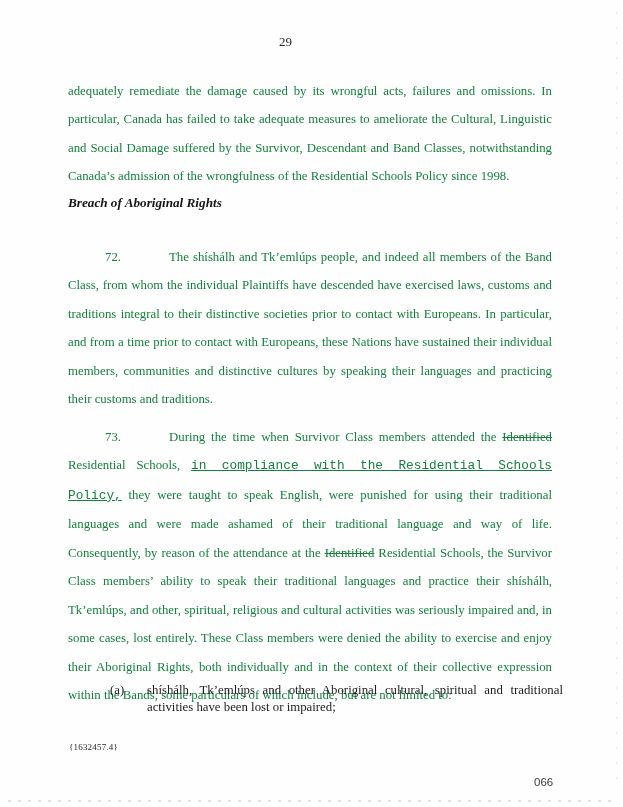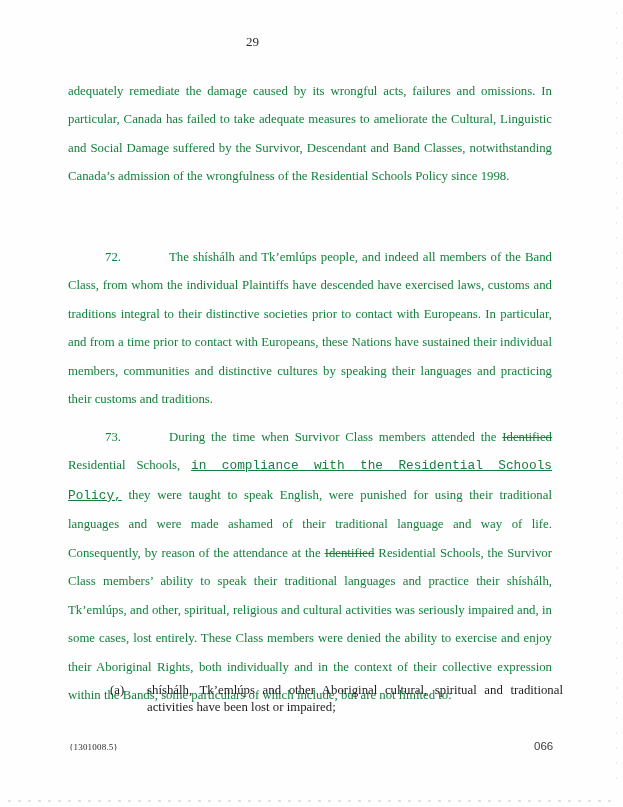--- a/index.html
+++ b/index.html
@@ -17,20 +17,21 @@
     color: #1d1d1d;
   }
   .page-number-top {
     position: absolute;
     top: 34px;
     left: 0;
     width: 505px;
     text-align: center;
     font-size: 13px;
     color: #2b2b2b;
+    padding-left: 33px;
   }
   .body-block {
     position: absolute;
     left: 68px;
     width: 484px;
     font-size: 12.8px;
     line-height: 28.5px;
     text-align: justify;
     color: #15803d;
   }
@@ -76,21 +77,21 @@
   .footer-left {
     position: absolute;
     top: 742px;
     left: 69px;
     font-size: 9px;
     color: #2a2a2a;
     letter-spacing: 0.2px;
   }
   .footer-right {
     position: absolute;
-    top: 740px;
+    top: 776px;
     left: 534px;
     font-size: 11.5px;
     font-family: "Liberation Sans", "DejaVu Sans", sans-serif;
     color: #3a3a3a;
   }
   .scan-edge-bottom {
     position: absolute;
     top: 800px;
     left: 8px;
     width: 607px;
@@ -110,30 +111,31 @@
 </style>
 </head>
 <body>
 
 <div class="page">
 
   <div class="page-number-top">29</div>
 
   <p class="body-block para-intro">adequately remediate the damage caused by its wrongful acts, failures and omissions. In particular, Canada has failed to take adequate measures to ameliorate the Cultural, Linguistic and Social Damage suffered by the Survivor, Descendant and Band Classes, notwithstanding Canada’s admission of the wrongfulness of the Residential Schools Policy since 1998.</p>
 
+  <h2 class="section-heading">Breach of Aboriginal Rights</h2>
 
   <p class="body-block para-72"><span class="para-num">72.</span><span>The shíshálh and Tk’emlúps people, and indeed all members of the Band Class, from whom the individual Plaintiffs have descended have exercised laws, customs and traditions integral to their distinctive societies prior to contact with Europeans. In particular, and from a time prior to contact with Europeans, these Nations have sustained their individual members, communities and distinctive cultures by speaking their languages and practicing their customs and traditions.</span></p>
 
   <p class="body-block para-73"><span class="para-num">73.</span><span>During the time when Survivor Class members attended the </span><span class="strike">Identified</span><span> Residential Schools, </span><span class="underline">in compliance with the Residential Schools Policy,</span><span> they were taught to speak English, were punished for using their traditional languages and were made ashamed of their traditional language and way of life. Consequently, by reason of the attendance at the </span><span class="strike">Identified</span><span> Residential Schools, the Survivor Class members’ ability to speak their traditional languages and practice their shíshálh, Tk’emlúps, and other, spiritual, religious and cultural activities was seriously impaired and, in some cases, lost entirely. These Class members were denied the ability to exercise and enjoy their Aboriginal Rights, both individually and in the context of their collective expression within the Bands, some particulars of which include, but are not limited to:</span></p>
 
   <div class="list-item-a">
     <span class="list-label">(a)</span>
     <span class="list-text">shíshálh, Tk’emlúps and other Aboriginal cultural, spiritual and traditional activities have been lost or impaired;</span>
   </div>
 
-  <div class="footer-left">{1301008.5}</div>
+  <div class="footer-left">{1632457.4}</div>
 
   <div class="footer-right">066</div>
 
   <div class="scan-edge-bottom"></div>
   <div class="scan-edge-right"></div>
 
 </div>
 
 </body></html>

